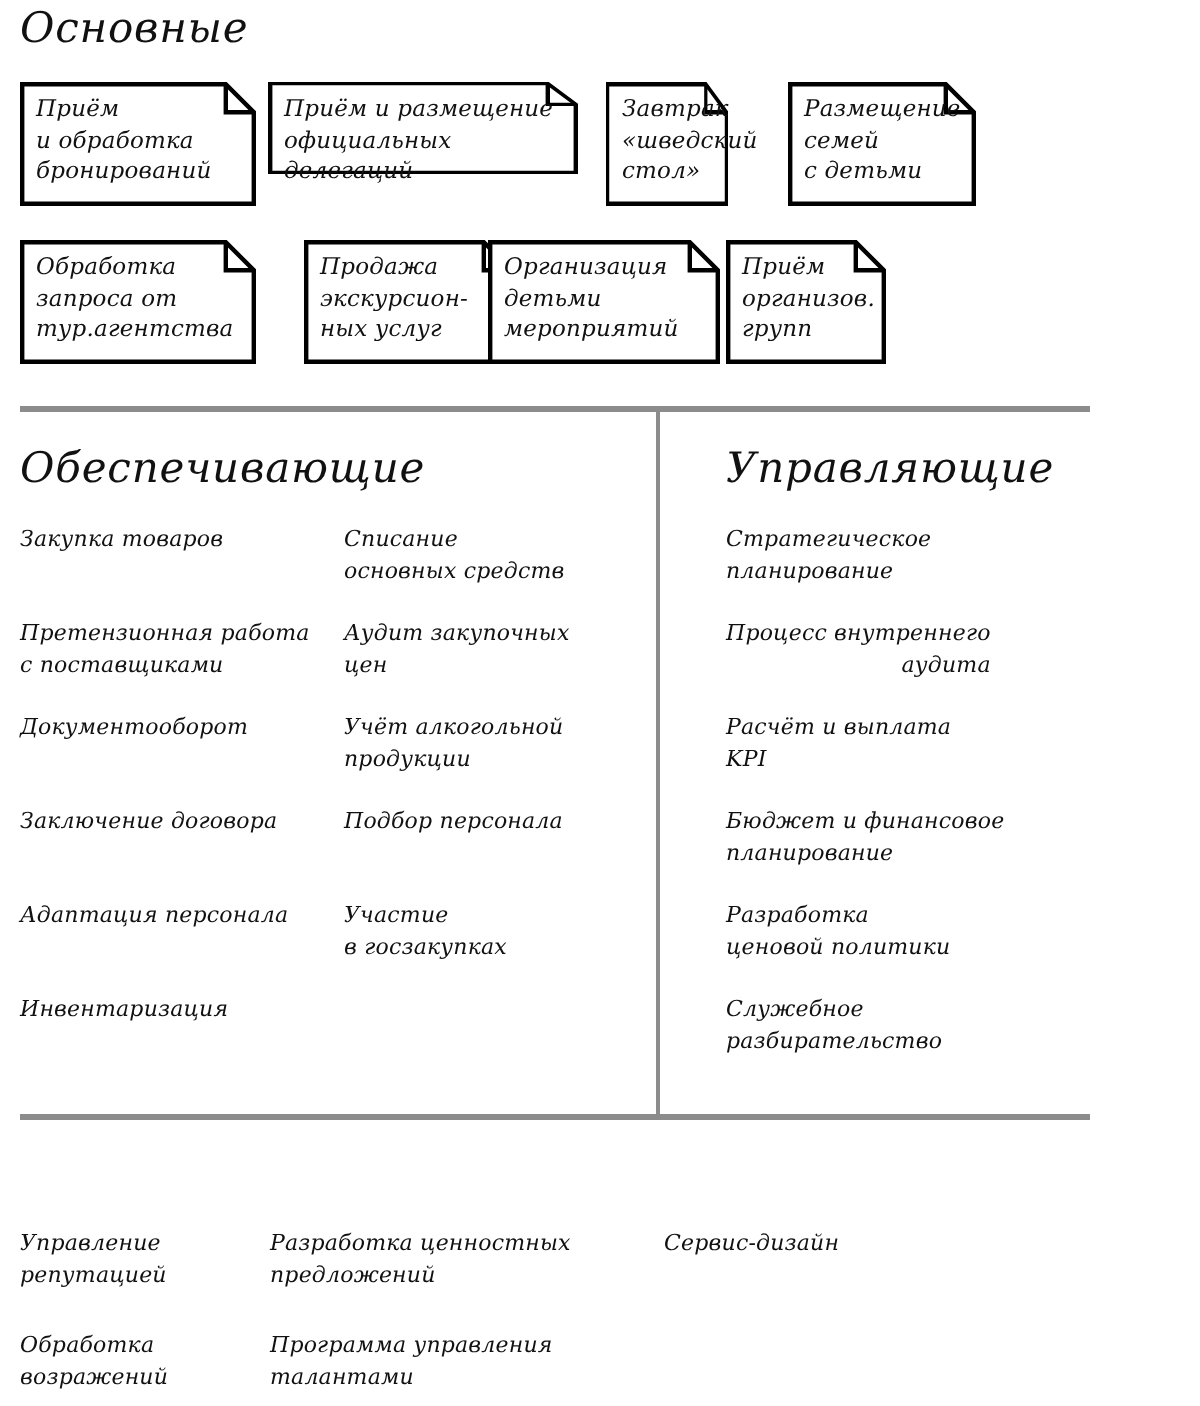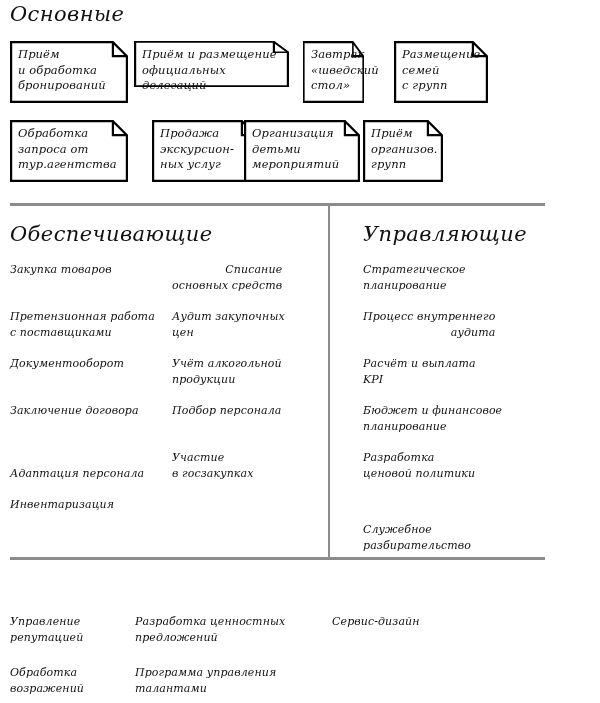--- a/index.html
+++ b/index.html
@@ -126,21 +126,21 @@
 «шведский
 стол»</div>
       </div>
       <div class="doc-box" style="left: 394px; top: 41px; width: 94px; height: 62px;">
         <svg viewBox="0 0 94 62" preserveAspectRatio="none">
           <path d="M 1.1 1.1 L 78.9 1.1 L 92.9 15.1 L 92.9 60.9 L 1.1 60.9 Z" fill="#ffffff" stroke="#000000" stroke-width="2.2" stroke-linejoin="miter"></path>
           <path d="M 78.9 1.1 L 78.9 15.1 L 92.9 15.1" fill="none" stroke="#000000" stroke-width="2.2" stroke-linejoin="miter"></path>
         </svg>
         <div class="doc-text">Размещение
 семей
-с групп</div>
+с детьми</div>
       </div>
       <div class="doc-box" style="left: 10px; top: 120px; width: 118px; height: 62px;">
         <svg viewBox="0 0 118 62" preserveAspectRatio="none">
           <path d="M 1.1 1.1 L 102.9 1.1 L 116.9 15.1 L 116.9 60.9 L 1.1 60.9 Z" fill="#ffffff" stroke="#000000" stroke-width="2.2" stroke-linejoin="miter"></path>
           <path d="M 102.9 1.1 L 102.9 15.1 L 116.9 15.1" fill="none" stroke="#000000" stroke-width="2.2" stroke-linejoin="miter"></path>
         </svg>
         <div class="doc-text">Обработка
 запроса от
 тур.агентства</div>
       </div>
@@ -171,46 +171,46 @@
 организов.
 групп</div>
       </div>
     </div>
   <div id="supporting-col1">
       <div class="list-item" style="left: 10px; top: 262px;">Закупка товаров</div>
       <div class="list-item" style="left: 10px; top: 309px;">Претензионная работа
 с поставщиками</div>
       <div class="list-item" style="left: 10px; top: 356px;">Документооборот</div>
       <div class="list-item" style="left: 10px; top: 403px;">Заключение договора</div>
-      <div class="list-item" style="left: 10px; top: 466px;">Адаптация персонала</div>
+      <div class="list-item" style="left: 10px; top: 450px;">Адаптация персонала</div>
       <div class="list-item" style="left: 10px; top: 497px;">Инвентаризация</div>
     </div>
   <div id="supporting-col2">
-      <div class="list-item" style="left: 172px; top: 262px; text-align: right;">Списание
+      <div class="list-item" style="left: 172px; top: 262px;">Списание
 основных средств</div>
       <div class="list-item" style="left: 172px; top: 309px;">Аудит закупочных
 цен</div>
       <div class="list-item" style="left: 172px; top: 356px;">Учёт алкогольной
 продукции</div>
       <div class="list-item" style="left: 172px; top: 403px;">Подбор персонала</div>
       <div class="list-item" style="left: 172px; top: 450px;">Участие
 в госзакупках</div>
     </div>
   <div id="management-col1">
       <div class="list-item" style="left: 363px; top: 262px;">Стратегическое
 планирование</div>
       <div class="list-item" style="left: 363px; top: 309px; text-align: right;">Процесс внутреннего
 аудита</div>
       <div class="list-item" style="left: 363px; top: 356px;">Расчёт и выплата
 KPI</div>
       <div class="list-item" style="left: 363px; top: 403px;">Бюджет и финансовое
 планирование</div>
       <div class="list-item" style="left: 363px; top: 450px;">Разработка
 ценовой политики</div>
-      <div class="list-item" style="left: 363px; top: 497px; margin-top: 25px;">Служебное
+      <div class="list-item" style="left: 363px; top: 497px;">Служебное
 разбирательство</div>
     </div>
   <div id="developing-col1">
       <div class="list-item" style="left: 10px; top: 614px;">Управление
 репутацией</div>
       <div class="list-item" style="left: 10px; top: 665px;">Обработка
 возражений</div>
     </div>
   <div id="developing-col2">
       <div class="list-item" style="left: 135px; top: 614px;">Разработка ценностных

